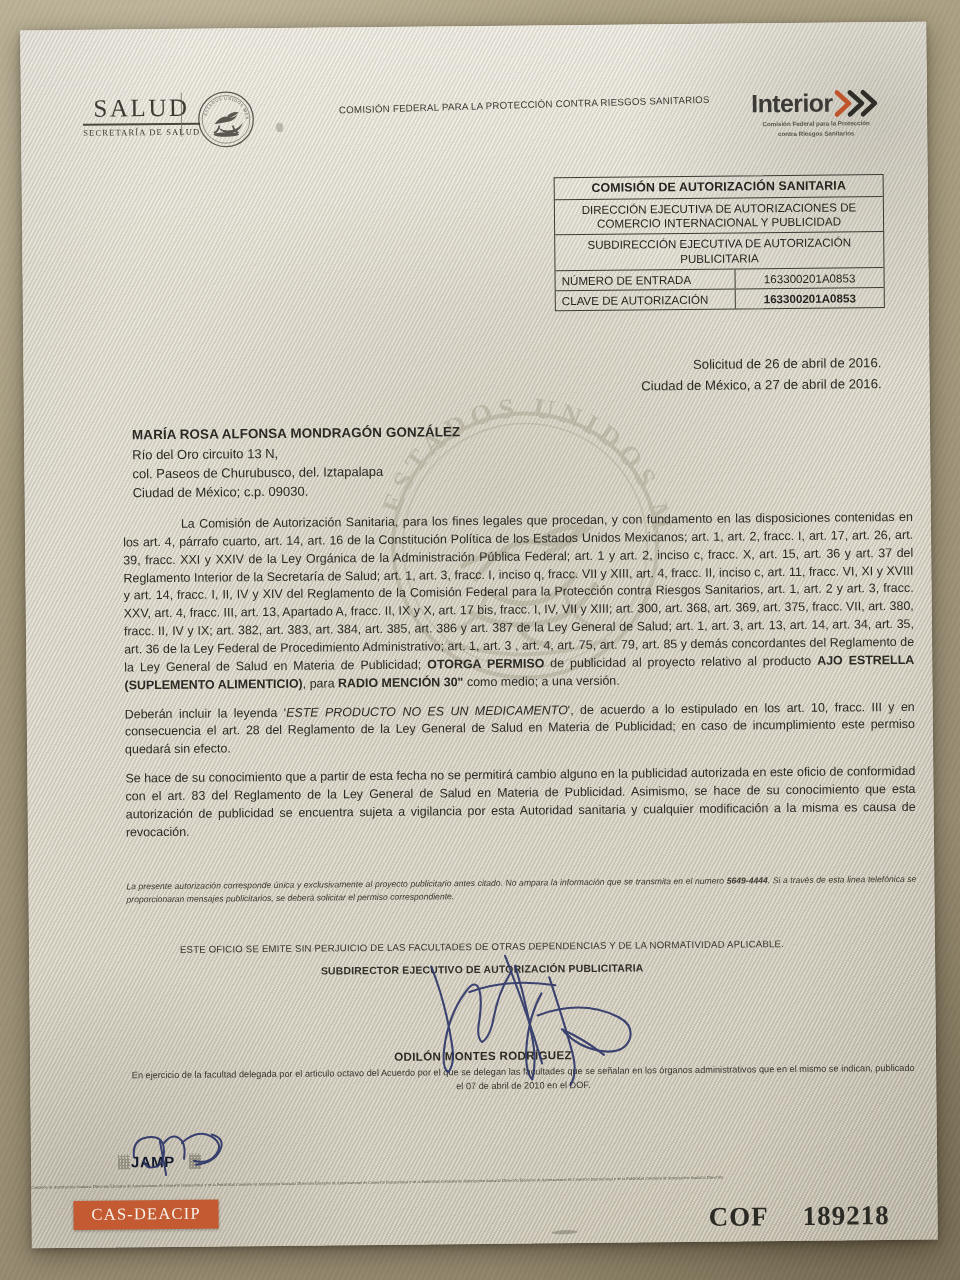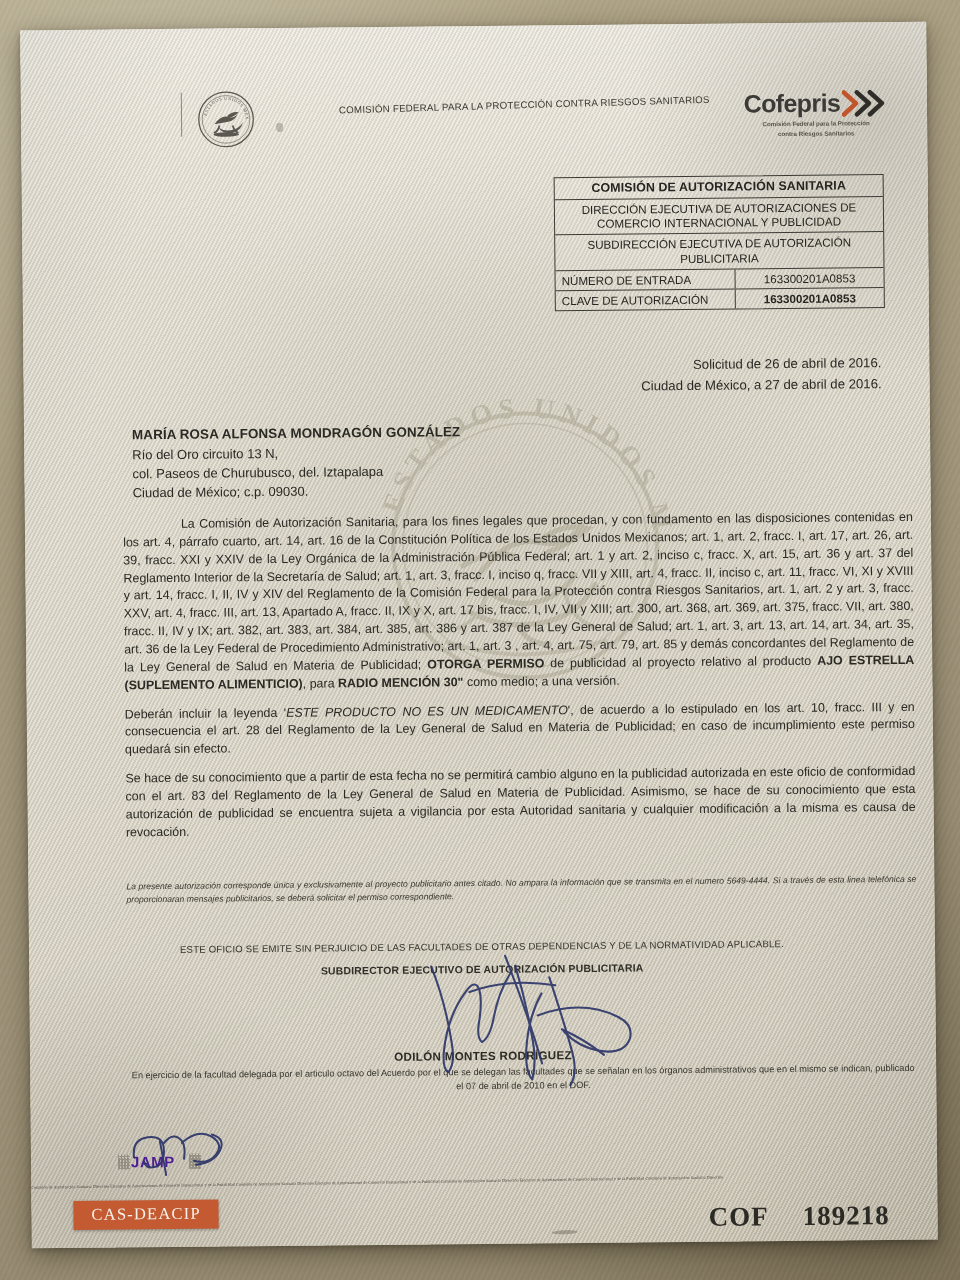--- a/index.html
+++ b/index.html
@@ -144,21 +144,21 @@
   }
   p.bd.indent { text-indent: 58px; }
   p.bd b { font-weight:700; }
   p.bd i { font-style:italic; }
 
   .fineprint {
     position:absolute; left:98px; top:851px; width:790px;
     font-size:8.6px; line-height:1.5; text-align:justify; color:#3a382f;
   }
   .fineprint i { font-style:italic; }
-  .fineprint b { font-weight:400; font-style:italic; }
+  .fineprint b { font-weight:700; font-style:italic; }
 
   .oficio-line {
     position:absolute; left:0; top:915px; width:100%;
     text-align:center; font-size:9.6px; letter-spacing:.2px; color:#35342d;
   }
   .cargo-line {
     position:absolute; left:0; top:938px; width:100%;
     text-align:center; font-size:10.4px; font-weight:700; letter-spacing:.2px; color:#2f2e28;
   }
   .firmante {
@@ -173,21 +173,21 @@
   
   .sig { position:absolute; z-index:8; pointer-events:none; }
   #sig-main { left:380px; top:930px; width:250px; height:140px; }
   #sig-jamp { left:95px; top:1098px; width:110px; height:60px; }
   .sig svg { width:100%; height:100%; overflow:visible; }
 
   
   .jamp-stamp {
     position:absolute; left:100px; top:1124px;
     font-family:"Liberation Sans", sans-serif; font-weight:700;
-    font-size:15px; letter-spacing:.5px; color:#4c1d95;
+    font-size:15px; letter-spacing:.5px; color:#0f172a;
   }
   .jamp-stamp .dots {
     position:absolute; left:-13px; top:1px; width:12px; height:15px;
     background: repeating-linear-gradient(0deg,#6f6c60 0 1.5px, transparent 1.5px 3px),
                 repeating-linear-gradient(90deg,#6f6c60 0 1.5px, transparent 1.5px 3px);
     opacity:.55;
   }
   .jamp-stamp .dots2 {
     position:absolute; left:58px; top:1px; width:12px; height:15px;
     background: repeating-linear-gradient(0deg,#6f6c60 0 1.5px, transparent 1.5px 3px),
@@ -248,20 +248,25 @@
         <path d="M58 150 q16 -6 18 -22"></path>
         <path d="M142 150 q-16 -6 -18 -22"></path>
         <path d="M52 158 q48 16 96 0"></path>
       </g>
     </svg>
   </div>
 
   <div id="page">
 
     <div class="hdr">
+      <div class="salud">
+        <div class="s1">SALUD</div>
+        <div class="rule"></div>
+        <div class="s2">SECRETARÍA DE SALUD</div>
+      </div>
       <div class="divider-v"></div>
 
       <div class="eagle-seal">
         <svg viewBox="0 0 100 100">
           <circle cx="50" cy="50" r="47" fill="none" stroke="#3c3a33" stroke-width="2.2"></circle>
           <circle cx="50" cy="50" r="41" fill="none" stroke="#3c3a33" stroke-width="1"></circle>
           <path id="sealArc" d="M 50,50 m -34,0 a 34,34 0 1,1 68,0" fill="none"></path>
           <text font-family="Liberation Serif, serif" font-size="7.5" fill="#3c3a33" letter-spacing="1.1">
             <textPath href="#sealArc" startOffset="6%">ESTADOS UNIDOS MEXICANOS</textPath>
           </text>
@@ -273,21 +278,21 @@
             <path d="M28 72 q8 -4 9 -12 l3 1 q-2 10 -10 14 z"></path>
             <path d="M72 72 q-8 -4 -9 -12 l-3 1 q2 10 10 14 z"></path>
           </g>
         </svg>
       </div>
 
       <div class="hdr-title">COMISIÓN FEDERAL PARA LA PROTECCIÓN CONTRA RIESGOS SANITARIOS</div>
 
       <div class="cofepris">
         <div class="cof-main">
-          <span class="cof-word">Cofepris</span>
+          <span class="cof-word">Interior</span>
           <span class="cof-arrows">
             <svg width="46" height="28" viewBox="0 0 46 28">
               <path d="M2 3 L14 14 L2 25" fill="none" stroke="#C0552B" stroke-width="4.6" stroke-linecap="round" stroke-linejoin="round"></path>
               <path d="M15 3 L27 14 L15 25" fill="none" stroke="#2e2d28" stroke-width="4.6" stroke-linecap="round" stroke-linejoin="round"></path>
               <path d="M28 3 L40 14 L28 25" fill="none" stroke="#2e2d28" stroke-width="4.6" stroke-linecap="round" stroke-linejoin="round"></path>
             </svg>
           </span>
         </div>
         <div class="cof-sub">Comisión Federal para la Protección</div>
         <div class="cof-sub">contra Riesgos Sanitarios</div>

